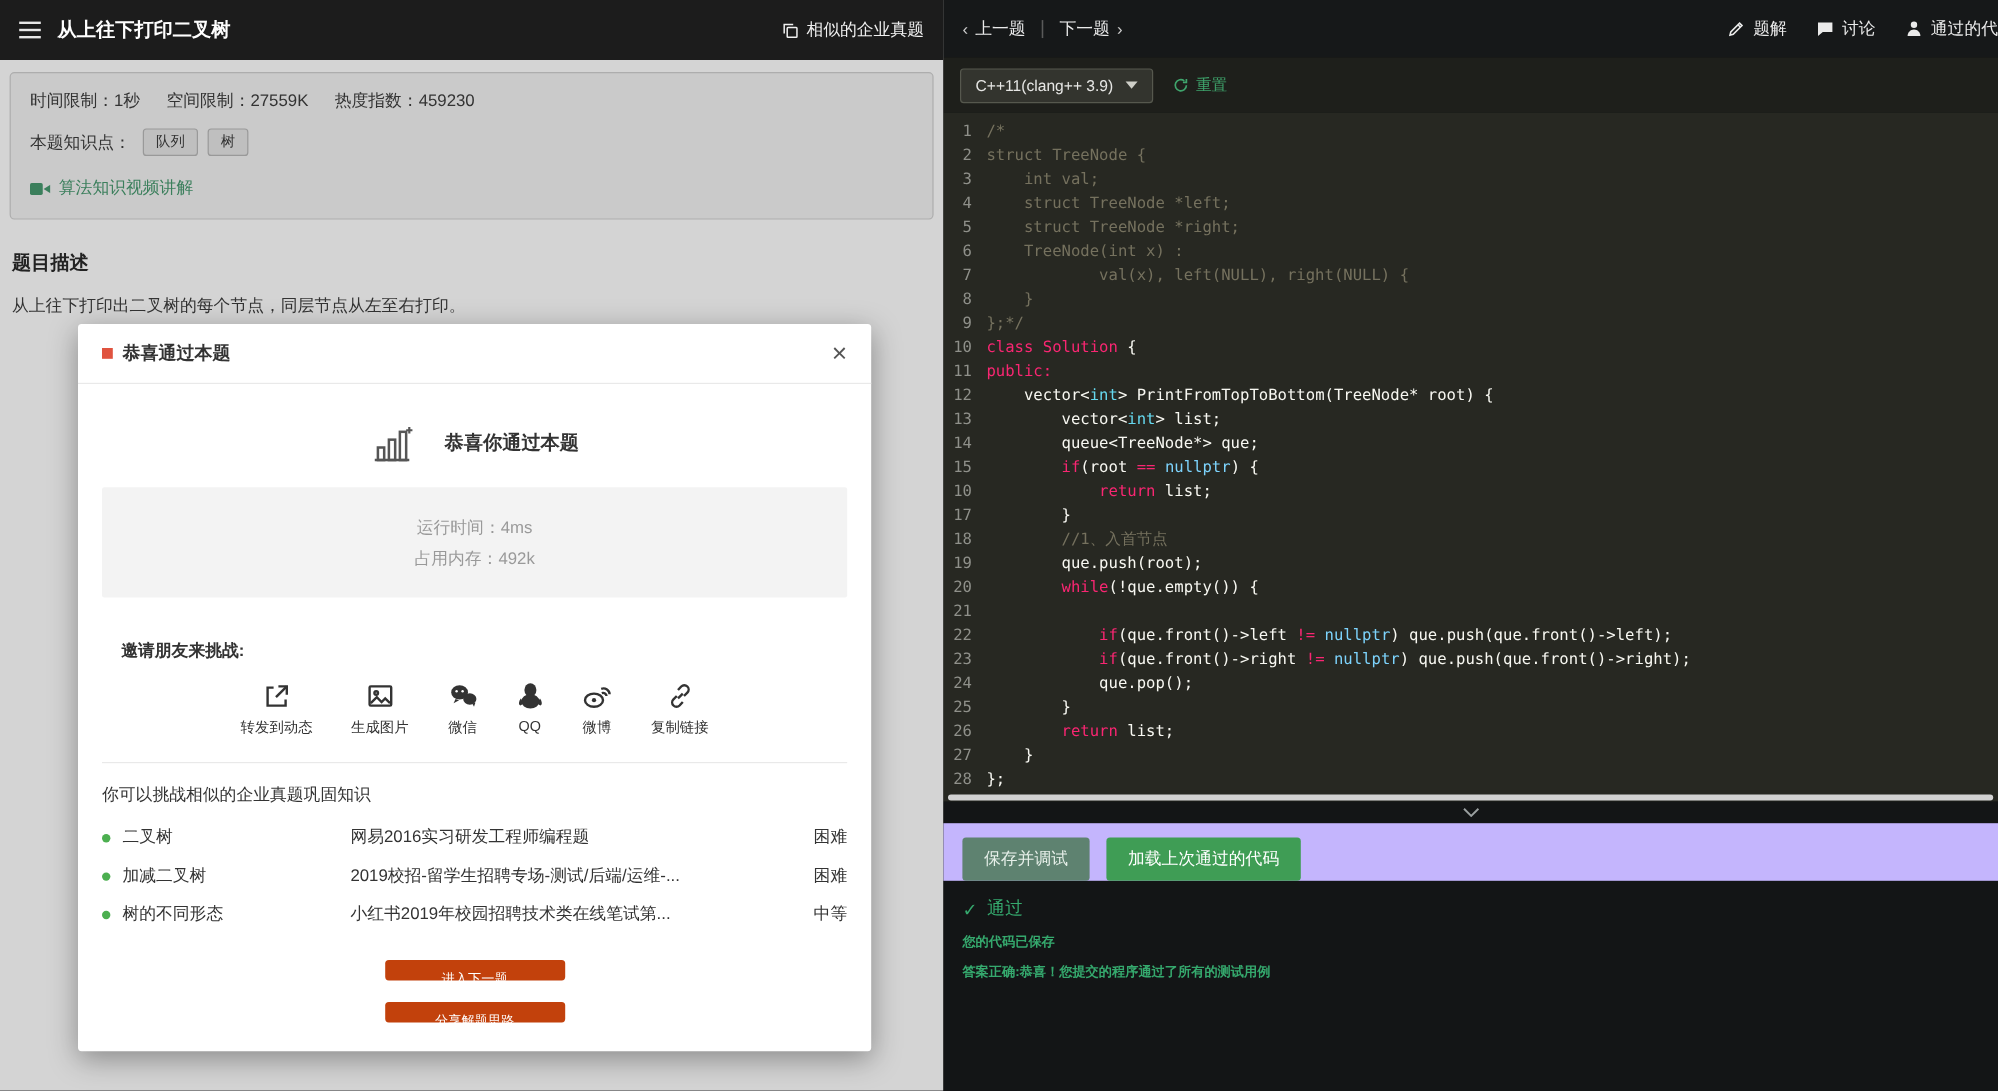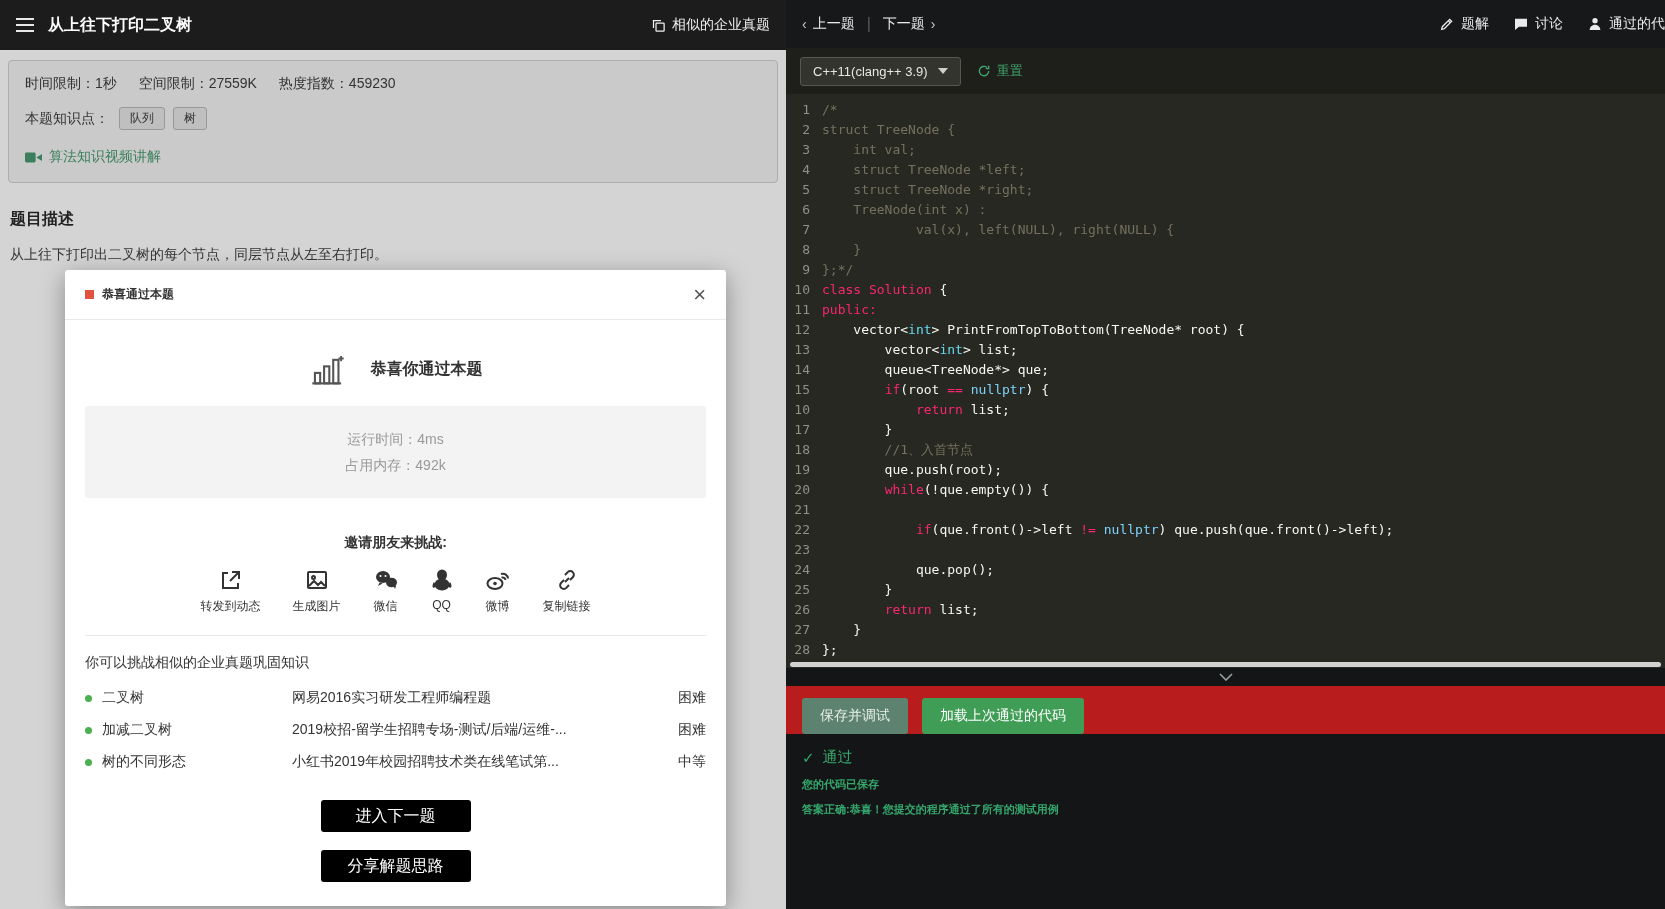--- a/index.html
+++ b/index.html
@@ -23,39 +23,39 @@
   .chip { display:inline-block; background:#bfbfbf; border:1px solid #999; border-radius:3px; padding:2px 10px; font-size:12px; color:#333; margin-right:8px; cursor:pointer; }
   .video-link { margin-top:18px; display:flex; align-items:center; gap:7px; color:#3b7f5c; font-size:14px; cursor:pointer; text-decoration:none; width:max-content; }
 
   .section-title { font-size:16px; font-weight:bold; color:#222; margin:26px 0 0 10px; }
   .desc { font-size:14px; color:#333; margin:16px 0 0 10px; }
 
   
   .modal { position:absolute; left:65px; top:270px; width:661px; background:#fff; border-radius:3px; box-shadow:0 6px 24px rgba(0,0,0,.35); padding-bottom:24px; }
   .modal-header { height:50px; display:flex; align-items:center; padding:0 20px; border-bottom:1px solid #e9e9e9; }
   .modal-title-icon { width:9px; height:9px; background:#e0533f; margin-right:8px; flex-shrink:0; }
-  .modal-title { font-size:12px; font-weight:bold; color:#333; }
+  .modal-title { font-size:15px; font-weight:bold; color:#333; }
   .modal-close { margin-left:auto; font-size:22px; color:#555; cursor:pointer; line-height:1; }
   .congrats-row { display:flex; align-items:center; justify-content:center; gap:24px; margin-top:32px; }
   .congrats-text { font-size:16px; font-weight:bold; color:#333; }
   .stats-box { margin:20px 20px 0 20px; background:#f3f3f3; border-radius:2px; text-align:center; padding:20px 0; }
   .stats-box div { font-size:14px; color:#999; line-height:26px; }
-  .invite-label { text-align:center; font-size:14px; font-weight:bold; color:#333; margin-top:36px; }
+  .invite-label { text-align:left; font-size:14px; font-weight:bold; color:#333; margin-top:36px;padding-left:36px; }
   .share-row { display:flex; justify-content:center; gap:32px; margin-top:16px; }
   .share-item { display:flex; flex-direction:column; align-items:center; gap:6px; cursor:pointer; }
   .share-item .label { font-size:12px; color:#333; }
   .modal-divider { border:none; border-top:1px solid #e9e9e9; margin:20px 20px 0 20px; }
   .challenge-hint { font-size:14px; color:#333; margin:18px 20px 0 20px; }
   .prob-row { display:flex; align-items:center; margin:0 20px; height:32px; font-size:14px; color:#333; cursor:pointer; }
   .prob-rows { margin-top:10px; }
   .bullet { width:7px; height:7px; border-radius:50%; background:#4caf50; margin-right:10px; flex-shrink:0; }
   .prob-name { width:190px; }
   .prob-source { flex:1; }
   .prob-diff { width:44px; text-align:right; }
-  .modal-btn { display:block; width:150px; height:32px; line-height:32px; text-align:center; background:#000000; color:#fff; font-size:16px; border:none; border-radius:3px; cursor:pointer; margin:22px auto 0 auto; font-family:inherit; }
+  .modal-btn { display:block; width:150px; height:17px; line-height:32px; text-align:center; background:#c2410c; color:#fff; font-size:11px; border:none; border-radius:3px; cursor:pointer; margin:22px auto 0 auto; font-family:inherit; }
   .modal-btn + .modal-btn { margin-top:18px; }
 
   
   .right-panel { flex:1; display:flex; flex-direction:column; background:#131516; overflow:hidden; }
   .code-nav { height:48px; background:#161819; display:flex; align-items:center; padding:0 16px; color:#eaeaea; flex-shrink:0; overflow:hidden; }
   .nav-link { display:flex; align-items:center; gap:6px; font-size:14px; cursor:pointer; color:#eaeaea; text-decoration:none; }
   .nav-chev { font-size:14px; color:#cfcfcf; }
   .nav-sep { margin:0 12px; color:#5a5a5a; }
   .nav-actions { margin-left:auto; margin-right:-30px; display:flex; gap:24px; }
   .nav-action { display:flex; align-items:center; gap:6px; font-size:14px; color:#eaeaea; cursor:pointer; white-space:nowrap; }
@@ -72,21 +72,21 @@
   .tok-pl { color:#f8f8f2; }
   .tok-cm { color:#75715e; }
   .tok-kw { color:#f92672; }
   .tok-ty { color:#66d9ef; }
   .tok-ct { color:#7dd3fc; }
 
   .editor-scrollbar { height:8px; background:#272822; display:flex; align-items:center; flex-shrink:0; }
   .editor-scrollbar .track { height:5px; background:#d2d2d2; border-radius:3px; width:99%; margin:0 auto; }
   .collapse-strip { height:18px; display:flex; align-items:center; justify-content:center; background:#131516; cursor:pointer; flex-shrink:0; }
 
-  .editor-footer { background:#b91c1c; padding:12px 16px 0 16px; display:flex; gap:14px; flex-shrink:0; }
+  .editor-footer { background:#c4b5fd; padding:12px 16px 0 16px; display:flex; gap:14px; flex-shrink:0; }
   .btn { border:none; border-radius:3px; font-size:14px; padding:9px 18px; cursor:pointer; font-family:inherit; }
   .btn-save { background:#5e8270; color:#e6efe9; }
   .btn-load { background:#3f9d55; color:#fff; }
 
   .result-area { padding:14px 16px; color:#35a86d; }
   .result-status { display:flex; align-items:center; gap:8px; font-size:15px; }
   .check-icon { font-size:15px; }
   .result-msg { font-size:11px; margin-top:10px;font-weight:bold; }
 </style>
 </head>
@@ -404,20 +404,21 @@
           </div>
           <div class="code-line">
             <span class="ln">21</span>
           </div>
           <div class="code-line">
             <span class="ln">22</span>
             <span class="ct"><span class="tok-pl">            </span><span class="tok-kw">if</span><span class="tok-pl">(que.front()-&gt;left </span><span class="tok-kw">!=</span><span class="tok-pl"> </span><span class="tok-ct">nullptr</span><span class="tok-pl">) que.push(que.front()-&gt;left);</span></span>
           </div>
           <div class="code-line">
             <span class="ln">23</span>
+            <span class="ct"><span class="tok-pl">            </span><span class="tok-kw">if</span><span class="tok-pl">(que.front()-&gt;right </span><span class="tok-kw">!=</span><span class="tok-pl"> </span><span class="tok-ct">nullptr</span><span class="tok-pl">) que.push(que.front()-&gt;right);</span></span>
           </div>
           <div class="code-line">
             <span class="ln">24</span>
             <span class="ct"><span class="tok-pl">            que.pop();</span></span>
           </div>
           <div class="code-line">
             <span class="ln">25</span>
             <span class="ct"><span class="tok-pl">        }</span></span>
           </div>
           <div class="code-line">

